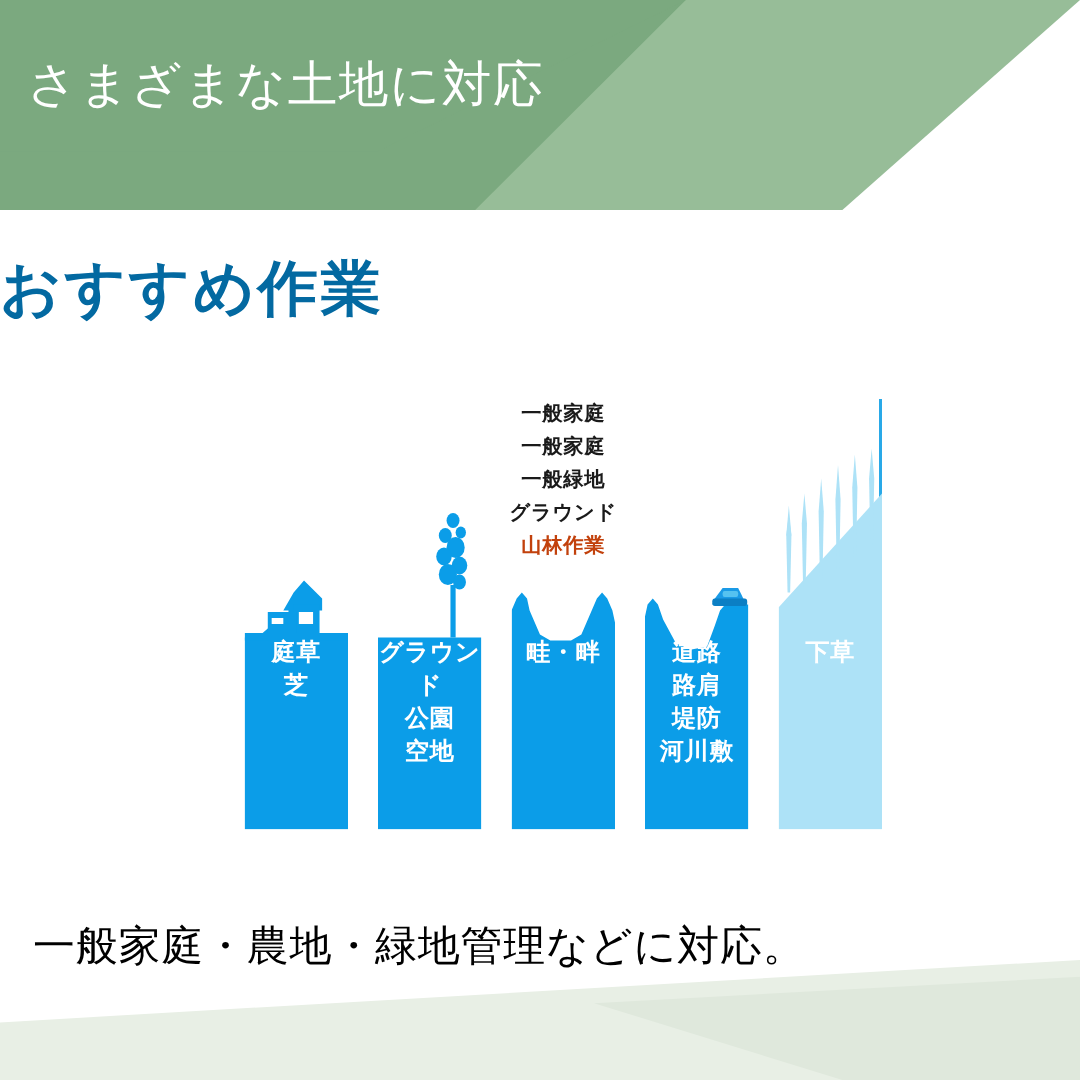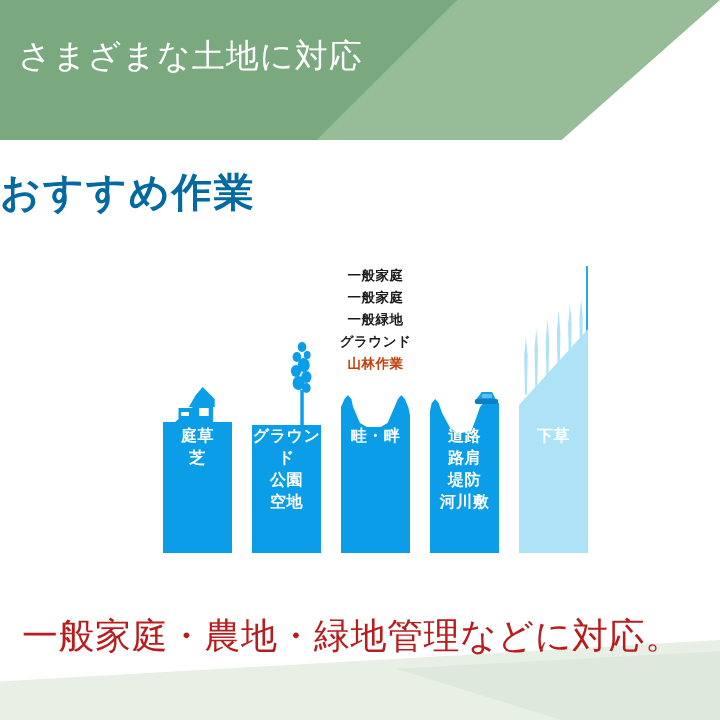--- a/index.html
+++ b/index.html
@@ -134,22 +134,22 @@
     width: 100%;
     height: 258px;
     z-index: 2;
   }
 
   
   #bottom-caption {
     position: absolute;
     left: 22px;
     top: 612px;
-    font-size: 36px;
-    color: #b91c1c;
+    font-size: 28px;
+    color: #000000;
     letter-spacing: 0.5px;
     white-space: nowrap;
     z-index: 4;
   }
 
   
   #footer-decor {
     position: absolute;
     left: 0;
     top: 640px;

